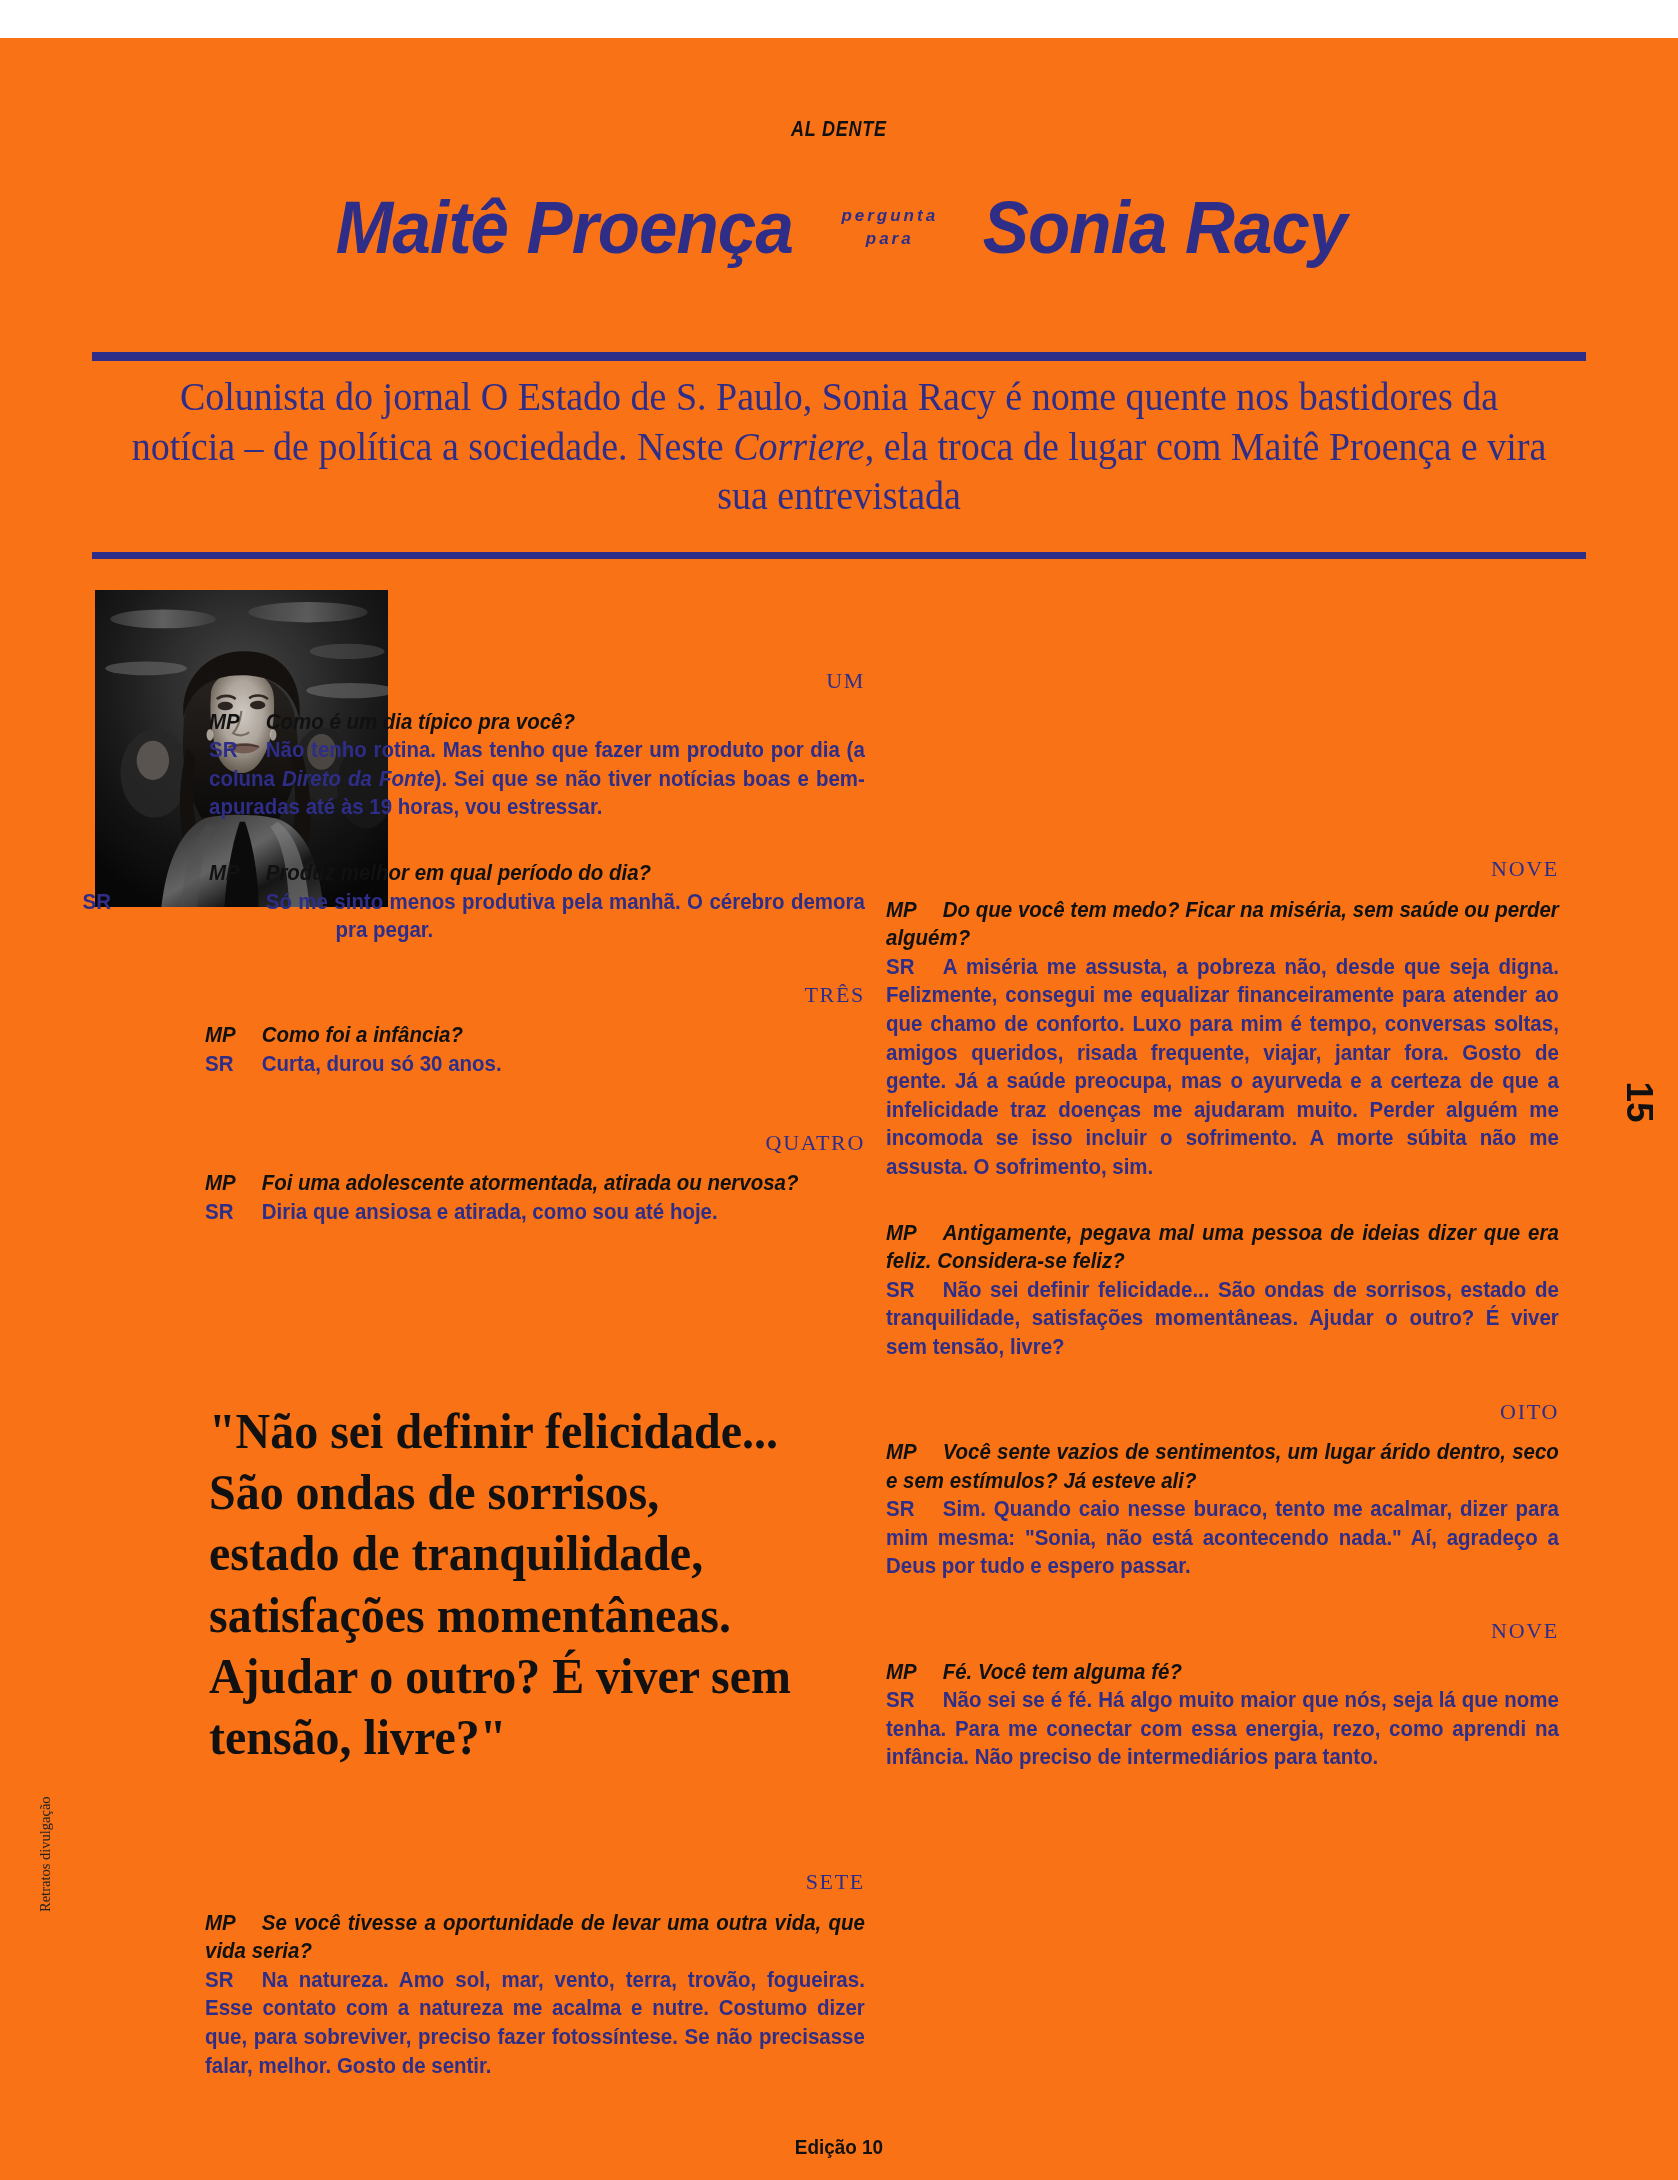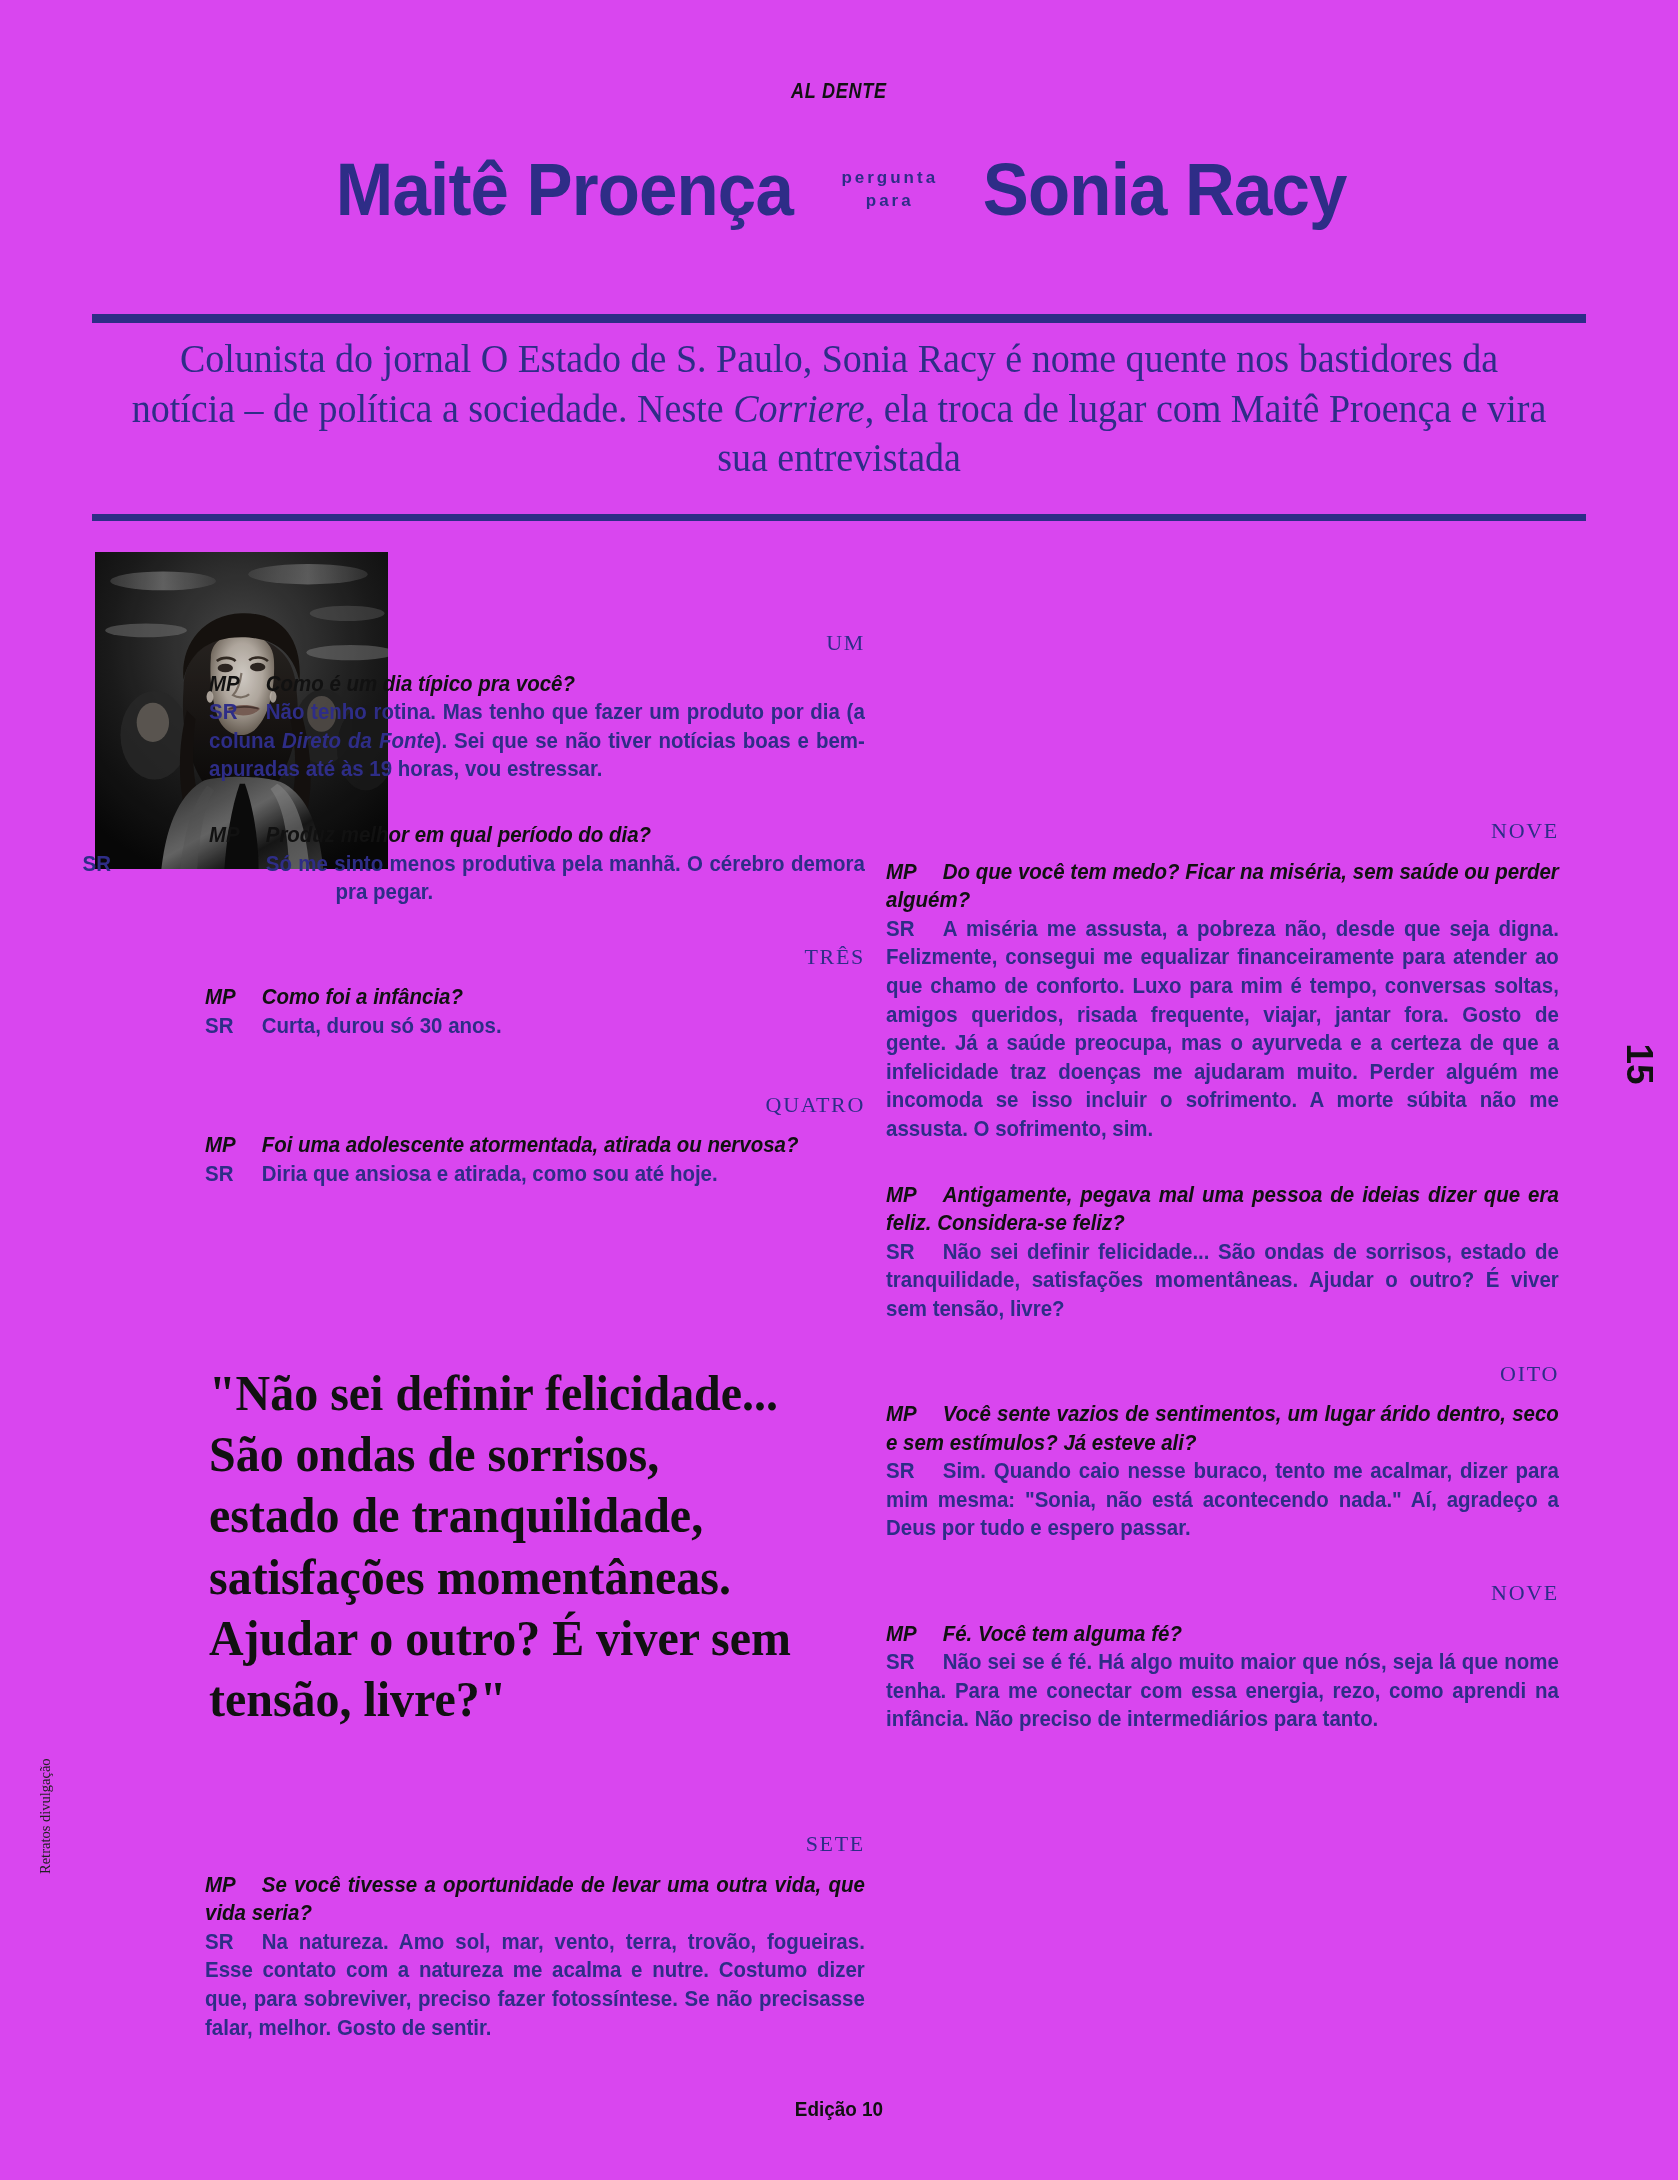--- a/index.html
+++ b/index.html
@@ -10,21 +10,22 @@
   body {
     width: 1678px;
     height: 2181px;
     position: relative;
     font-family: "Liberation Sans", sans-serif;
     overflow: hidden;
   }
   .page {
     position: absolute;
     inset: 0;
-    background: #d946ef;
+    background: #f97316;
+    margin-top: 38px;
   }
 
   
   .kicker {
     position: absolute;
     top: 78px;
     left: 0;
     width: 1678px;
     text-align: center;
     font-family: "Liberation Sans Narrow", "Liberation Sans", sans-serif;
@@ -40,20 +41,21 @@
   .masthead {
     position: absolute;
     top: 152px;
     left: 0;
     width: 1678px;
     height: 94px;
     display: flex;
     align-items: flex-start;
     justify-content: center;
     gap: 0px;
+    font-style: italic;
   }
   .mh-name {
     font-family: "Liberation Sans Narrow", "Liberation Sans", sans-serif;
     font-weight: bold;
     font-size: 75px;
     color: #2e2d87;
     letter-spacing: -0.9px;
     line-height: 1;
     transform: scaleX(0.92);
     transform-origin: center top;

